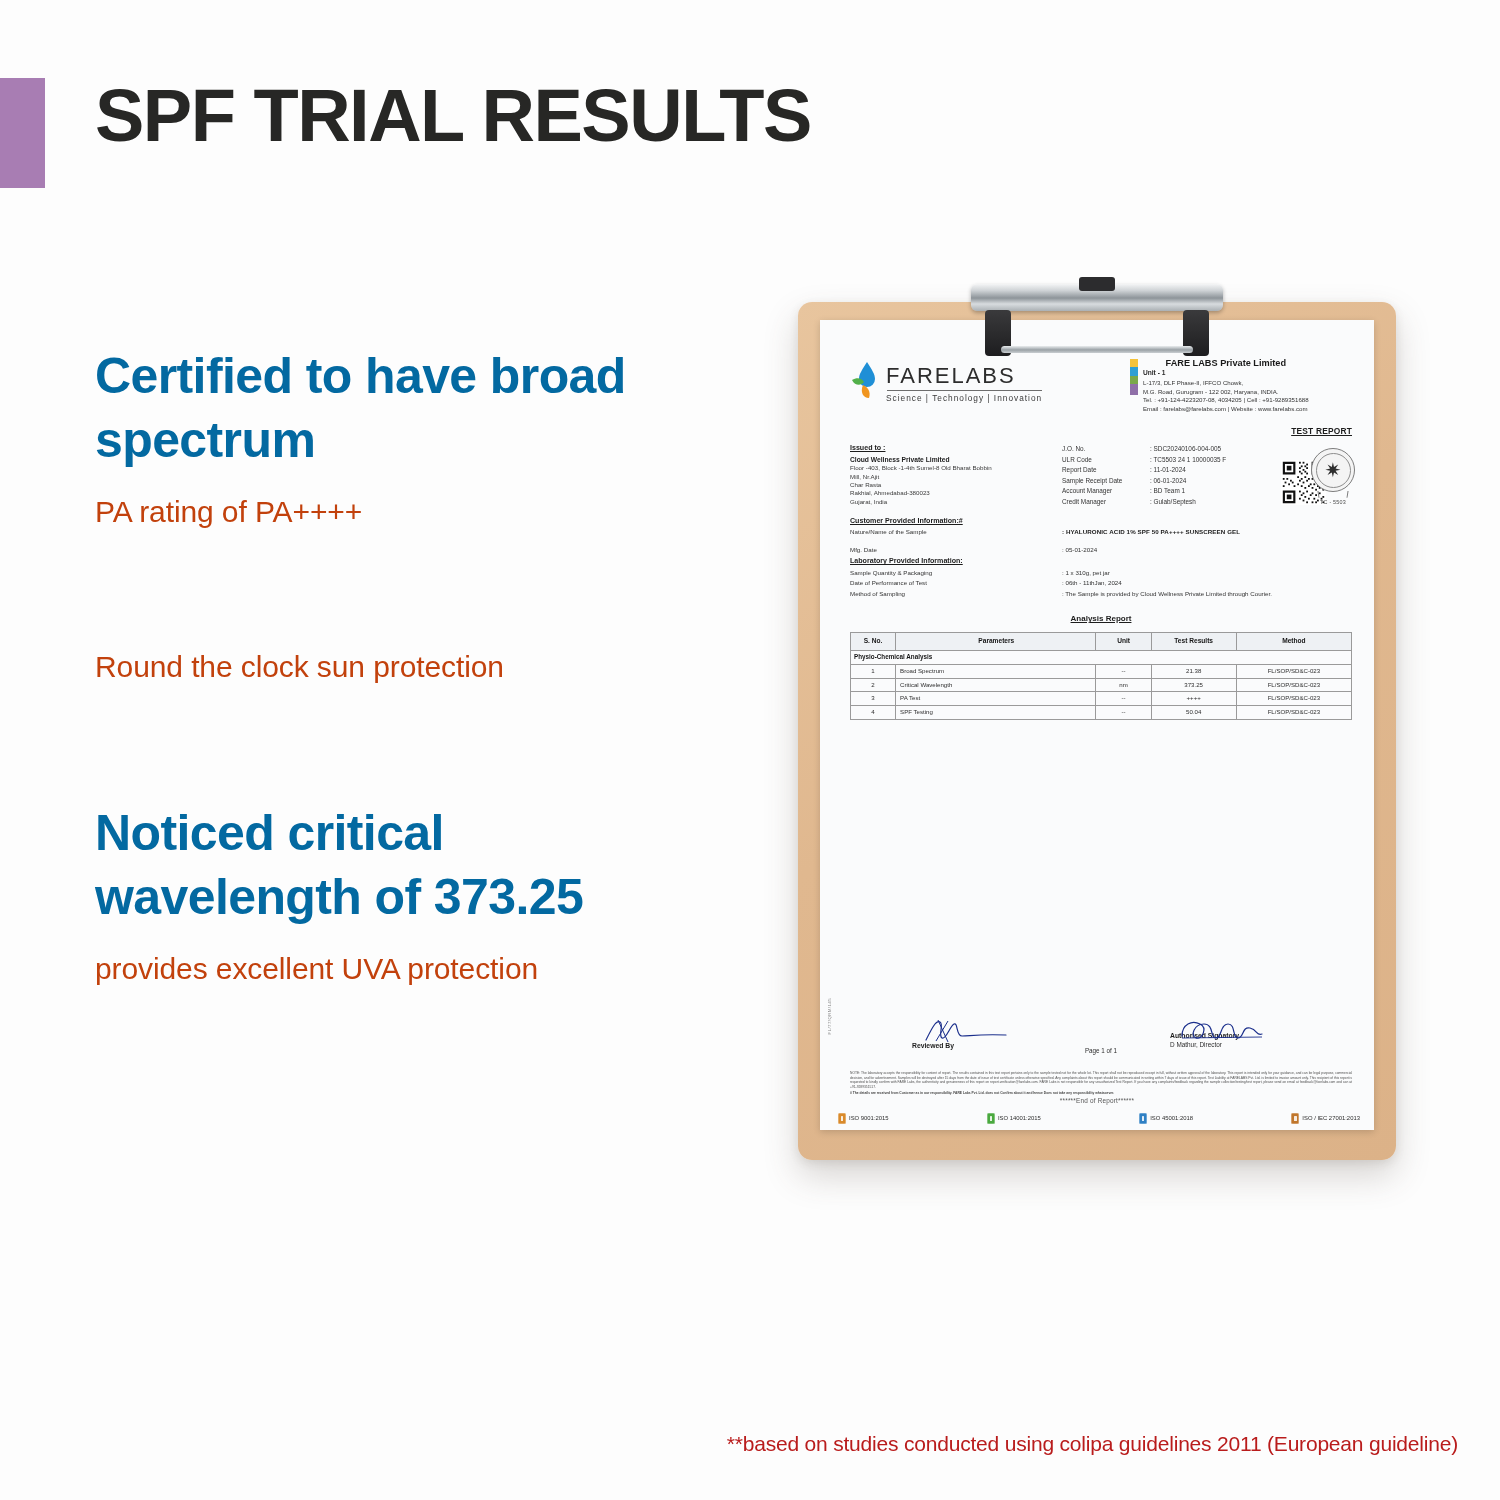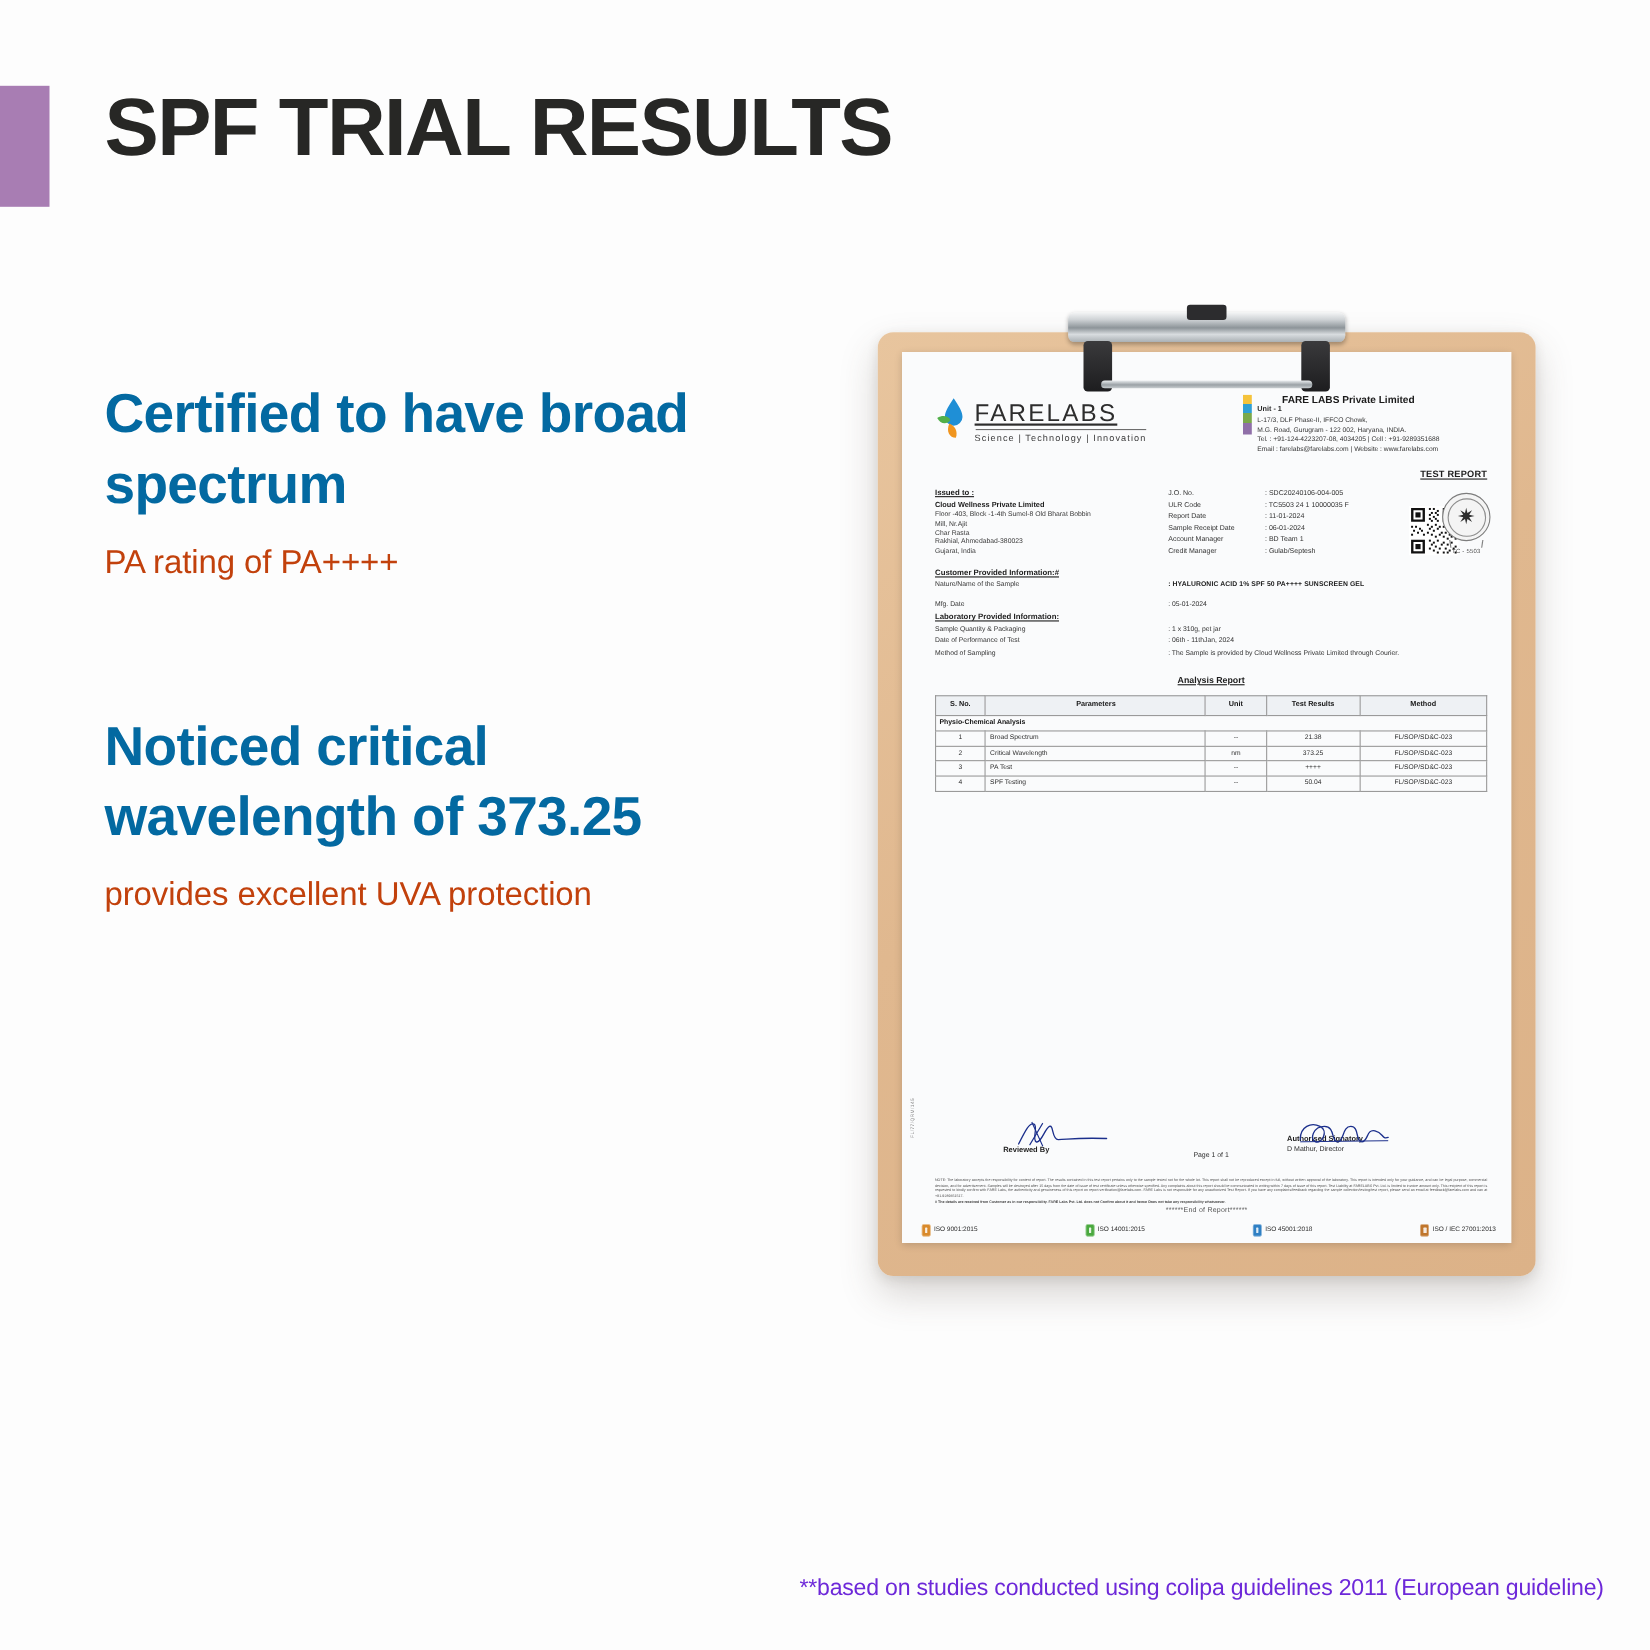--- a/index.html
+++ b/index.html
@@ -68,21 +68,21 @@
     line-height: 1.3;
     letter-spacing: -0.1px;
   }
 
   
   .footnote {
     position: absolute;
     right: 42px;
     top: 1432px;
     font-size: 21px;
-    color: #6d28d9;
+    color: #b91c1c;
     letter-spacing: -0.2px;
     white-space: nowrap;
   }
 
   
   .clipboard {
     position: absolute;
     left: 798px;
     top: 302px;
     width: 598px;
@@ -149,21 +149,21 @@
   }
   .paper-inner { position: absolute; inset: 0; padding: 38px 22px 8px 30px; }
 
   
   .doc-head { display: flex; justify-content: space-between; align-items: flex-start; }
   .logo-wrap { display: flex; align-items: flex-start; padding-top: 3px; }
   .logo-mark { width: 34px; height: 40px; flex: 0 0 34px; margin-right: 2px; }
   .logo-text { padding-top: 4px; }
   .logo-name {
     font-size: 22px; font-weight: 400; letter-spacing: 2.0px;
-    color: #2d2d2d; line-height: 1; font-family: "Liberation Sans", sans-serif; text-decoration: underline;
+    color: #2d2d2d; line-height: 1; font-family: "Liberation Sans", sans-serif;
   }
   .logo-rule { height: 1px; background: #6d6d6d; margin: 2.5px 0 2px 1px; }
   .logo-tag {
     font-size: 8.3px; letter-spacing: 1.0px; color: #3b3b3b;
     font-family: "Liberation Sans", sans-serif;
   }
 
   .addr-wrap { display: flex; align-items: flex-start; width: 222px; }
   .addr-stripe {
     width: 8px; height: 36px; flex: 0 0 8px; margin-right: 5px; margin-top: 1px;
@@ -313,20 +313,21 @@
   </div>
 
   <div class="features">
 
     <div class="feature">
       <div class="feature-title">Certified to have broad spectrum</div>
       <div class="feature-sub">PA rating of PA++++</div>
     </div>
 
     <div class="feature">
+      <div class="feature-sub">Round the clock sun protection</div>
     </div>
 
     <div class="feature">
       <div class="feature-title">Noticed critical wavelength of 373.25</div>
       <div class="feature-sub">provides excellent UVA protection</div>
     </div>
 
   </div>
 
   <div class="footnote">**based on studies conducted using colipa guidelines 2011 (European guideline)</div>

